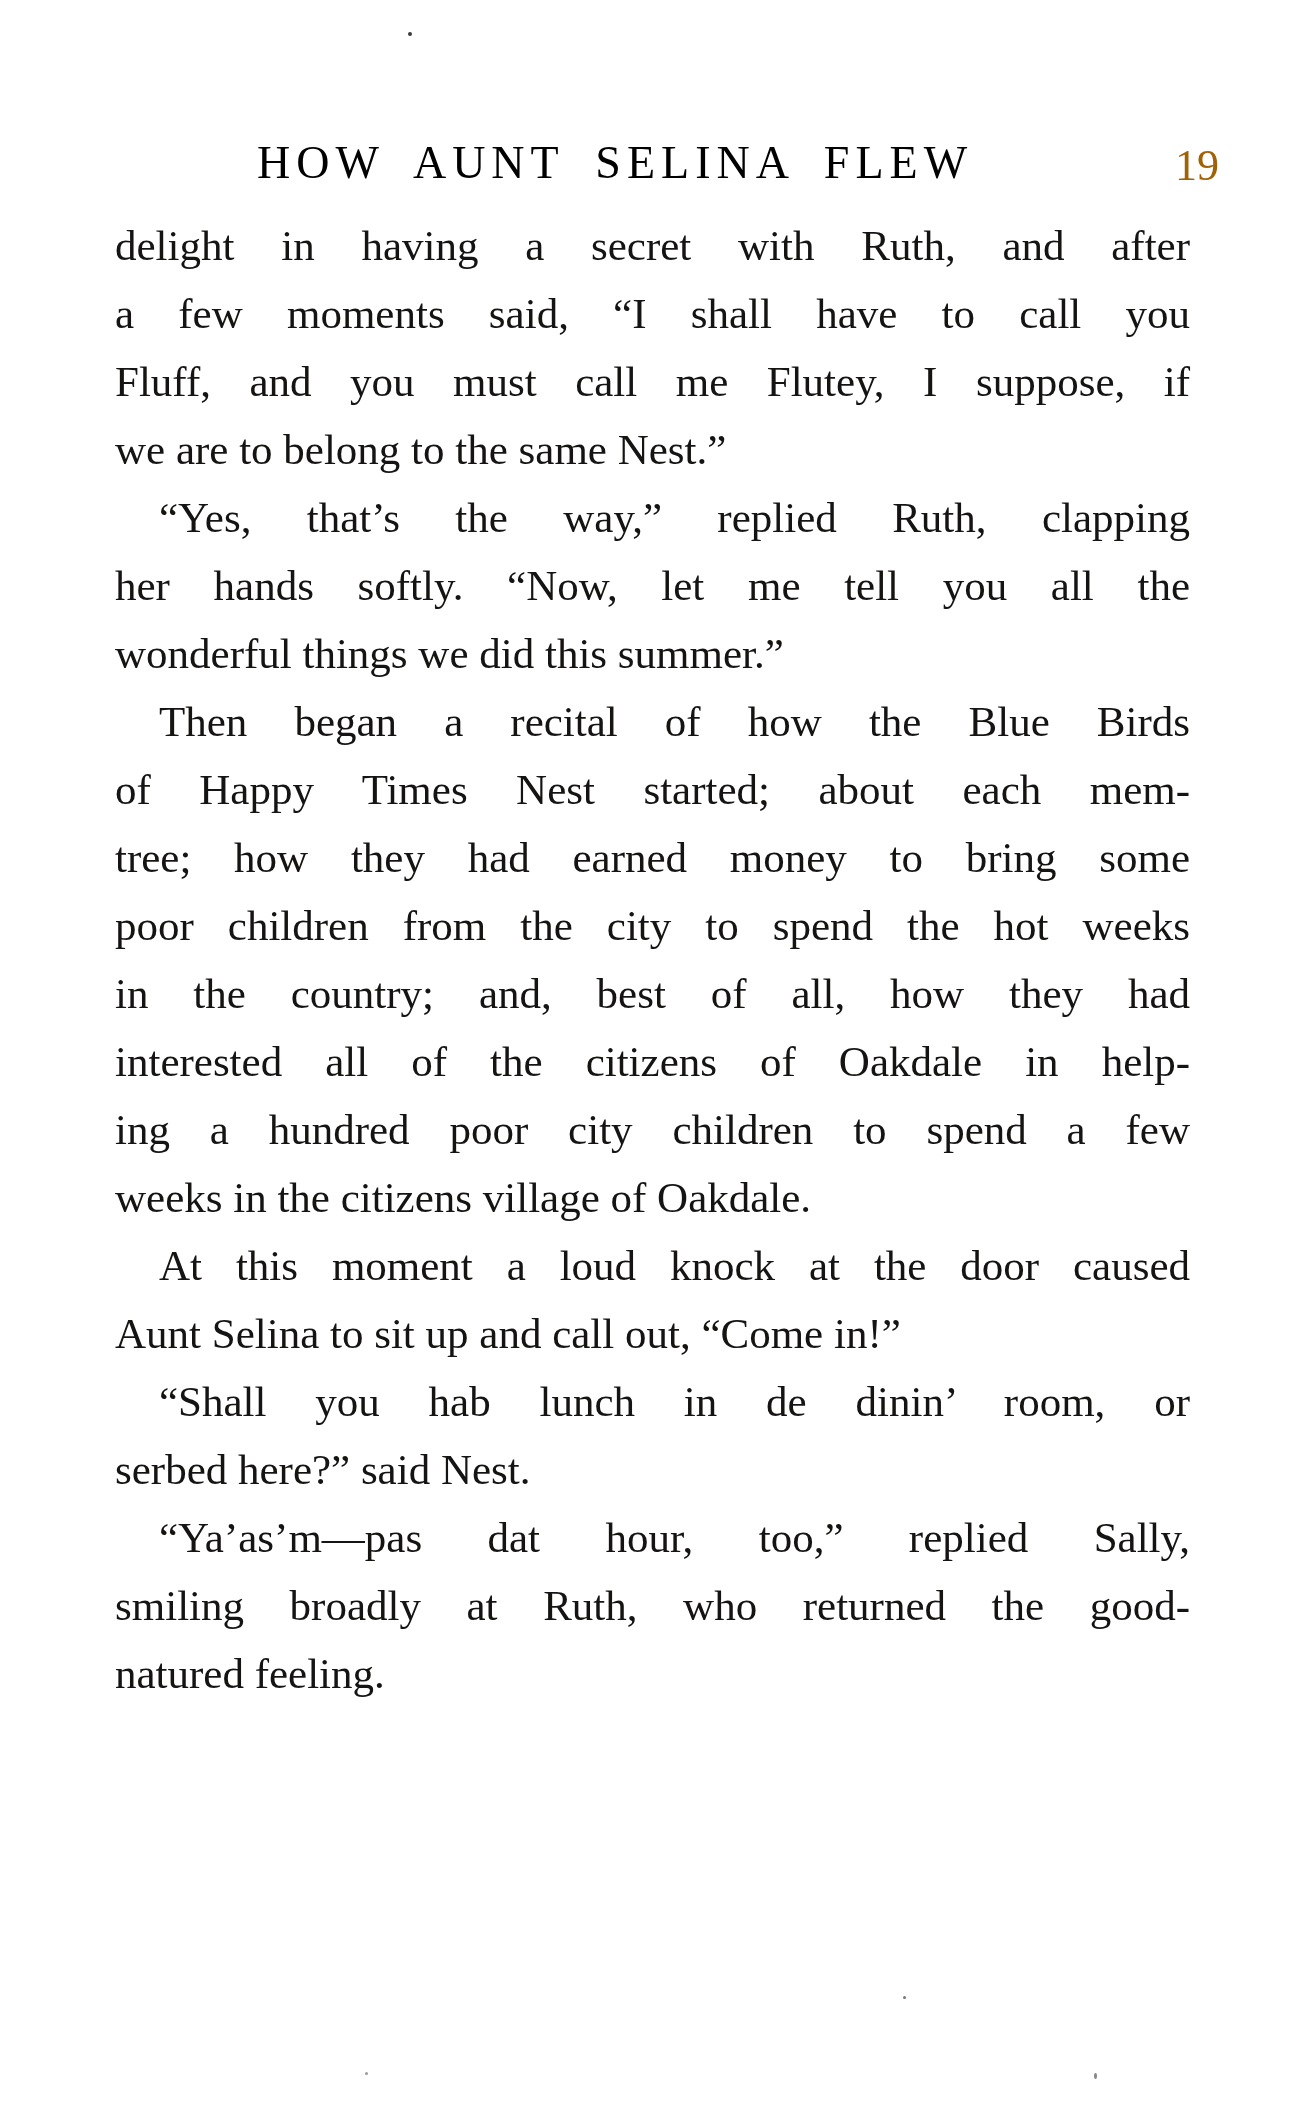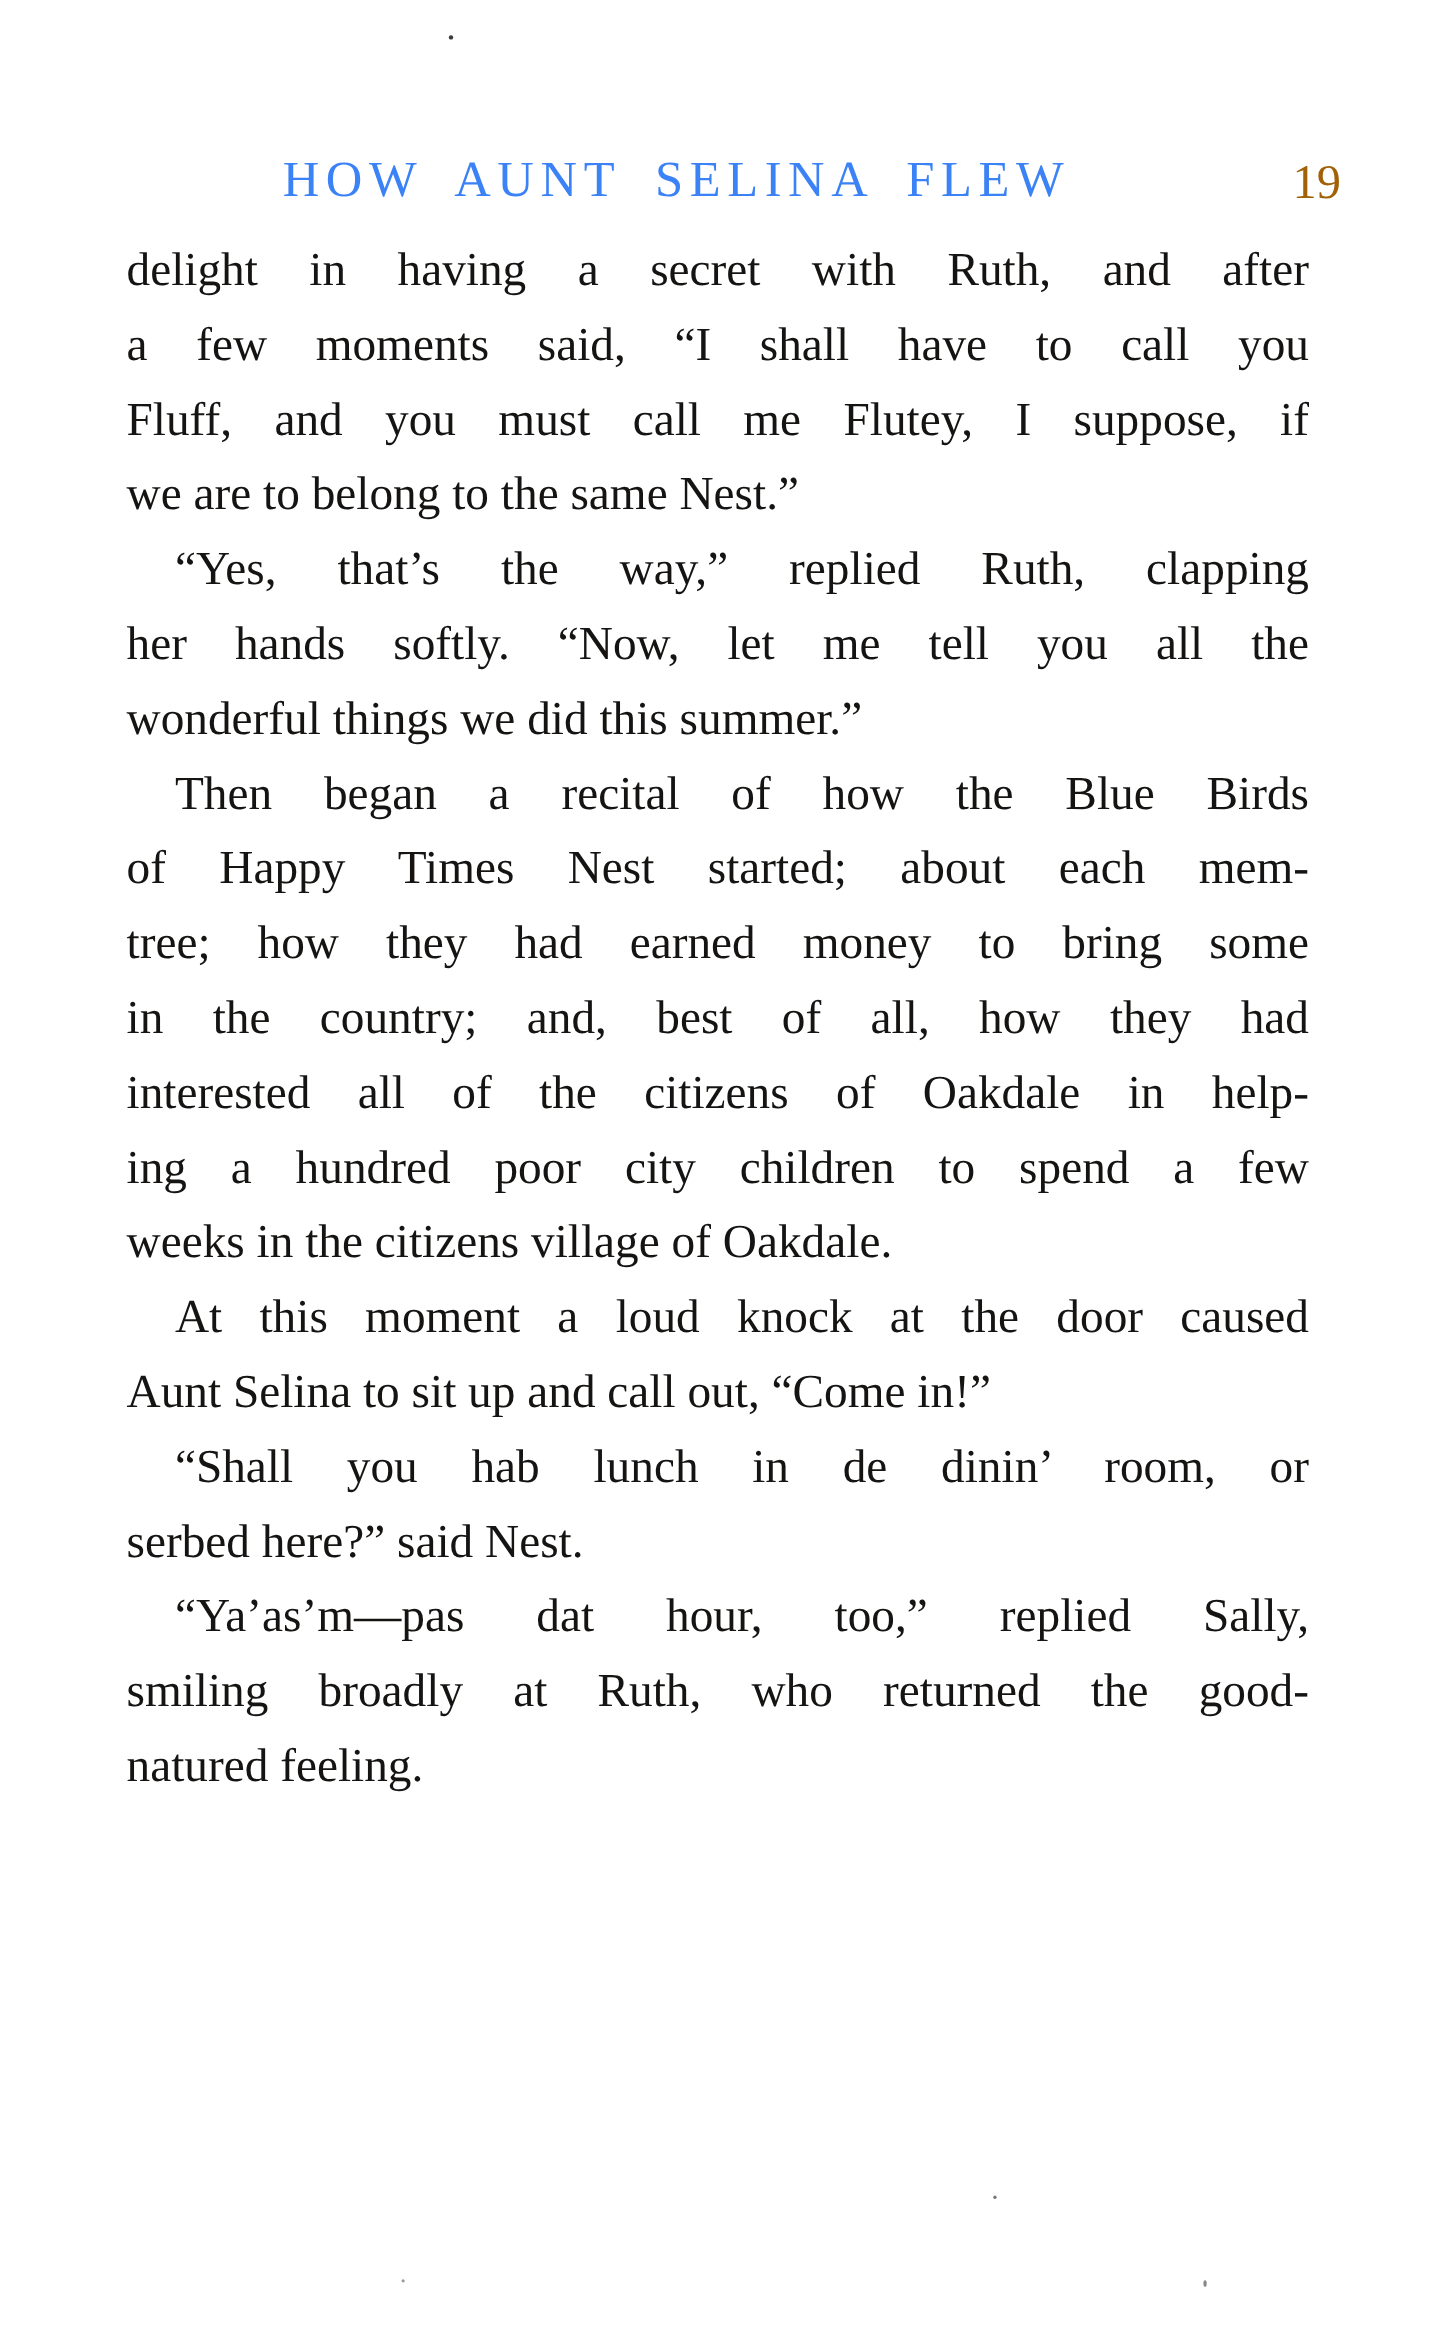--- a/index.html
+++ b/index.html
@@ -26,21 +26,21 @@
   .title {
     position: absolute;
     left: 0;
     top: 0;
     width: 1000px;
     text-align: center;
     font-size: 46px;
     letter-spacing: 6px;
     word-spacing: 14px;
     white-space: nowrap;
-    color: #3b82f6;
+    color: #000000;
   }
   .page-number {
     position: absolute;
     left: 1028px;
     top: 4px;
     font-size: 44px;
     font-variant-numeric: oldstyle-nums;
     color: #a16207;
     margin-left: 32px;
   }
@@ -88,20 +88,21 @@
       </div>
       <div class="paragraph">
         <div class="line first">“Yes, that’s the way,” replied Ruth, clapping</div>
         <div class="line">her hands softly.  “Now, let me tell you all the</div>
         <div class="line last">wonderful things we did this summer.”</div>
       </div>
       <div class="paragraph">
         <div class="line first">Then began a recital of how the Blue Birds</div>
         <div class="line">of Happy Times Nest started; about each mem-</div>
         <div class="line">tree; how they had earned money to bring some</div>
+        <div class="line">poor children from the city to spend the hot weeks</div>
         <div class="line">in the country; and, best of all, how they had</div>
         <div class="line">interested all of the citizens of Oakdale in help-</div>
         <div class="line">ing a hundred poor city children to spend a few</div>
         <div class="line last">weeks in the citizens village of Oakdale.</div>
       </div>
       <div class="paragraph">
         <div class="line first">At this moment a loud knock at the door caused</div>
         <div class="line last">Aunt Selina to sit up and call out, “Come in!”</div>
       </div>
       <div class="paragraph">

